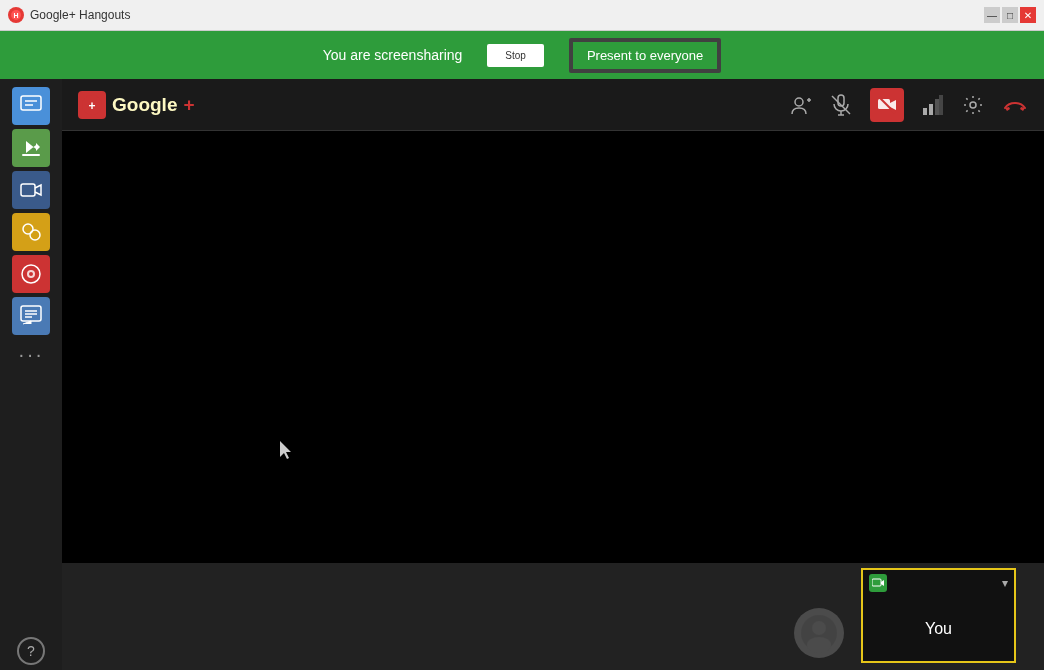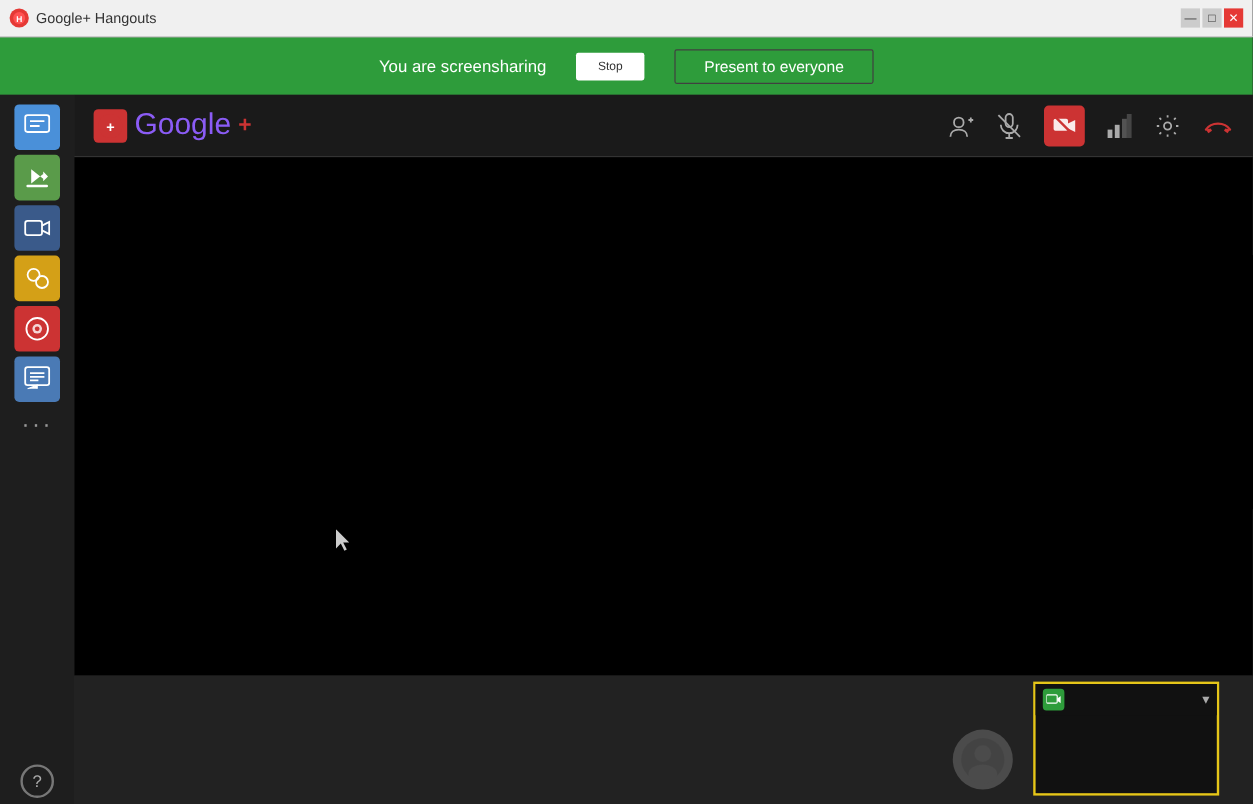--- a/index.html
+++ b/index.html
@@ -91,22 +91,22 @@
       border: none;
       padding: 6px 18px;
       font-size: 10px;
       cursor: pointer;
       border-radius: 2px;
     }
 
     #present-btn {
       background: transparent;
       color: white;
-      border: 1px solid #404040;
-      padding: 6px 24px;
+      border: 4px solid #404040;
+      padding: 6px 14px;
       font-size: 13px;
       cursor: pointer;
       border-radius: 2px;
     }
 
     
     #main-area {
       display: flex;
       width: 100%;
       height: calc(670px - 28px - 48px);
@@ -405,21 +405,21 @@
   <div id="content-area">
 
     <div id="top-controls">
       <div id="logo-area">
         <div id="gplus-icon">
           <svg width="22" height="22" viewBox="0 0 22 22">
             <circle cx="11" cy="11" r="10" fill="#cc3333"></circle>
             <text x="11" y="16" text-anchor="middle" font-size="12" fill="white" font-weight="bold">+</text>
           </svg>
         </div>
-        <span style="color:#8b5cf6;font-size:25px;font-weight:normal;">Google</span>
+        <span style="color:#fef9c3;font-size:19px;font-weight:bold;">Google</span>
           <span style="color:#cc3333;font-size:19px;font-weight:bold;">+</span>
       </div>
       <div id="controls-bar">
 
         <span class="ctrl-icon">
           <svg width="22" height="22" viewBox="0 0 22 22" fill="none">
             <circle cx="9" cy="8" r="4" stroke="#aaa" stroke-width="1.5"></circle>
             <path d="M2 20c0-4 3-6 7-6s7 2 7 6" stroke="#aaa" stroke-width="1.5" fill="none"></path>
             <line x1="17" y1="6" x2="21" y2="6" stroke="#aaa" stroke-width="1.5"></line>
             <line x1="19" y1="4" x2="19" y2="8" stroke="#aaa" stroke-width="1.5"></line>
@@ -494,17 +494,20 @@
       <div id="you-thumbnail">
         <div id="you-thumbnail-header">
           <div id="screenshare-small-icon">
             <svg width="12" height="12" viewBox="0 0 12 12" fill="none">
               <rect x="0" y="2" width="9" height="7" rx="1" stroke="white" stroke-width="1"></rect>
               <polyline points="9,5 12,3 12,9 9,7" fill="white"></polyline>
             </svg>
           </div>
           <span id="thumbnail-dropdown">▾</span>
         </div>
+        <div id="you-label-area">
+          <span id="you-label">You</span>
+        </div>
       </div>
     </div>
 
   </div>
 </div>
 
 </body></html>

